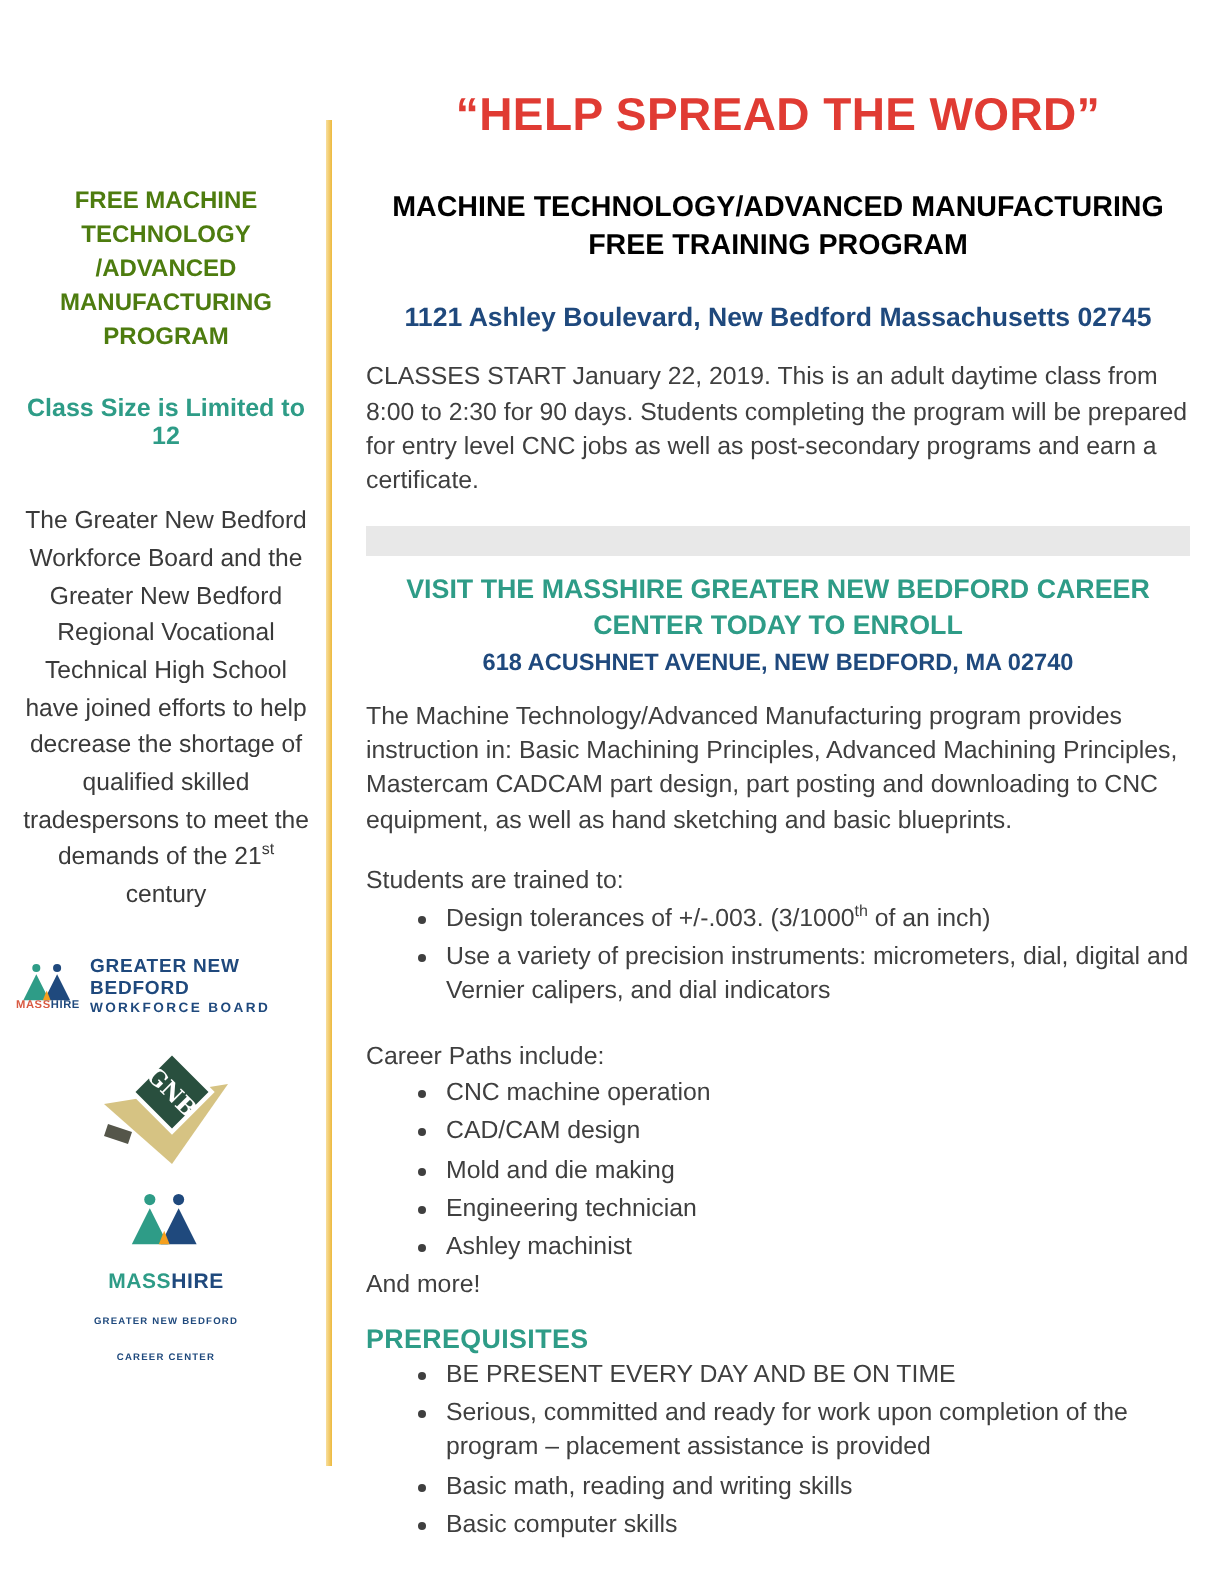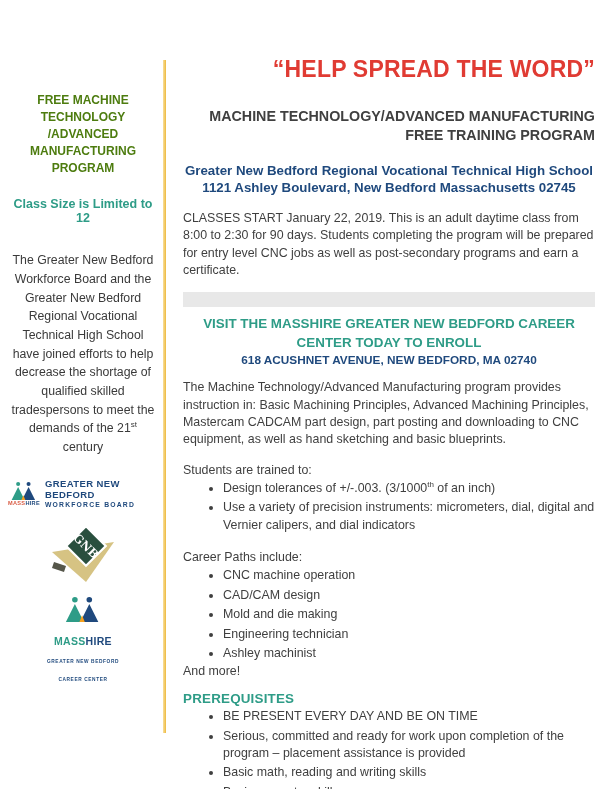--- a/index.html
+++ b/index.html
@@ -47,25 +47,25 @@
   .gnb-wrap{margin:14px auto 6px auto;width:74px;height:66px;}
 
   
   .logo-cc{display:flex;flex-direction:column;align-items:center;line-height:1.2;margin-top:2px;gap:11px;}
   .logo-cc .brand-word{font-size:10.5px;margin-top:2px;}
   .cc-sub{color:#1f497d;font-weight:bold;font-size:4.8px;letter-spacing:.6px;line-height:1.5;}
 
   
   .main{position:absolute;left:183px;top:44px;width:412px;}
   .quote-title{
-    color:#e03b33;font-weight:bold;font-size:23px;text-align:right;
-    margin:12px 0 24px 0;letter-spacing:.2px;
+    color:#e03b33;font-weight:bold;font-size:23px;text-align:center;
+    margin:0 0 24px 0;letter-spacing:.2px;
   }
   .program-title{
-    color:#404040;font-weight:bold;font-size:14.3px;text-align:right;
+    color:#000000;font-weight:bold;font-size:14.3px;text-align:center;
     line-height:1.32;margin:0 0 17px 0;
   }
   .school{
     color:#1f497d;font-weight:bold;font-size:13.3px;text-align:center;
     line-height:1.32;margin:0 0 13px 0;
   }
   .para{font-size:12.4px;line-height:1.4;margin:0 0 13px 0;}
   .bold-lead{font-weight:normal;}
   .gray-bar{height:15px;background:#e8e8e8;margin:0 0 8px 0;}
   .visit-heading{
@@ -149,21 +149,20 @@
   <div class="main">
 
     <div class="quote-title">“HELP SPREAD THE WORD”</div>
 
     <div class="program-title">
       <div>MACHINE TECHNOLOGY/ADVANCED MANUFACTURING</div>
       <div>FREE TRAINING PROGRAM</div>
     </div>
 
     <div class="school">
-      <div>Greater New Bedford Regional Vocational Technical High School</div>
       <div>1121 Ashley Boulevard, New Bedford Massachusetts 02745</div>
     </div>
 
     <div class="para"><span class="bold-lead">CLASSES START</span><span> January 22, 2019. This is an adult daytime class from 8:00 to 2:30 for 90 days. Students completing the program will be prepared for entry level CNC jobs as well as post-secondary programs and earn a certificate.</span></div>
 
     <div class="gray-bar"></div>
 
     <div class="visit-heading">VISIT THE MASSHIRE GREATER NEW BEDFORD CAREER CENTER TODAY TO ENROLL</div>
     <div class="visit-address">618 ACUSHNET AVENUE, NEW BEDFORD, MA 02740</div>
 

